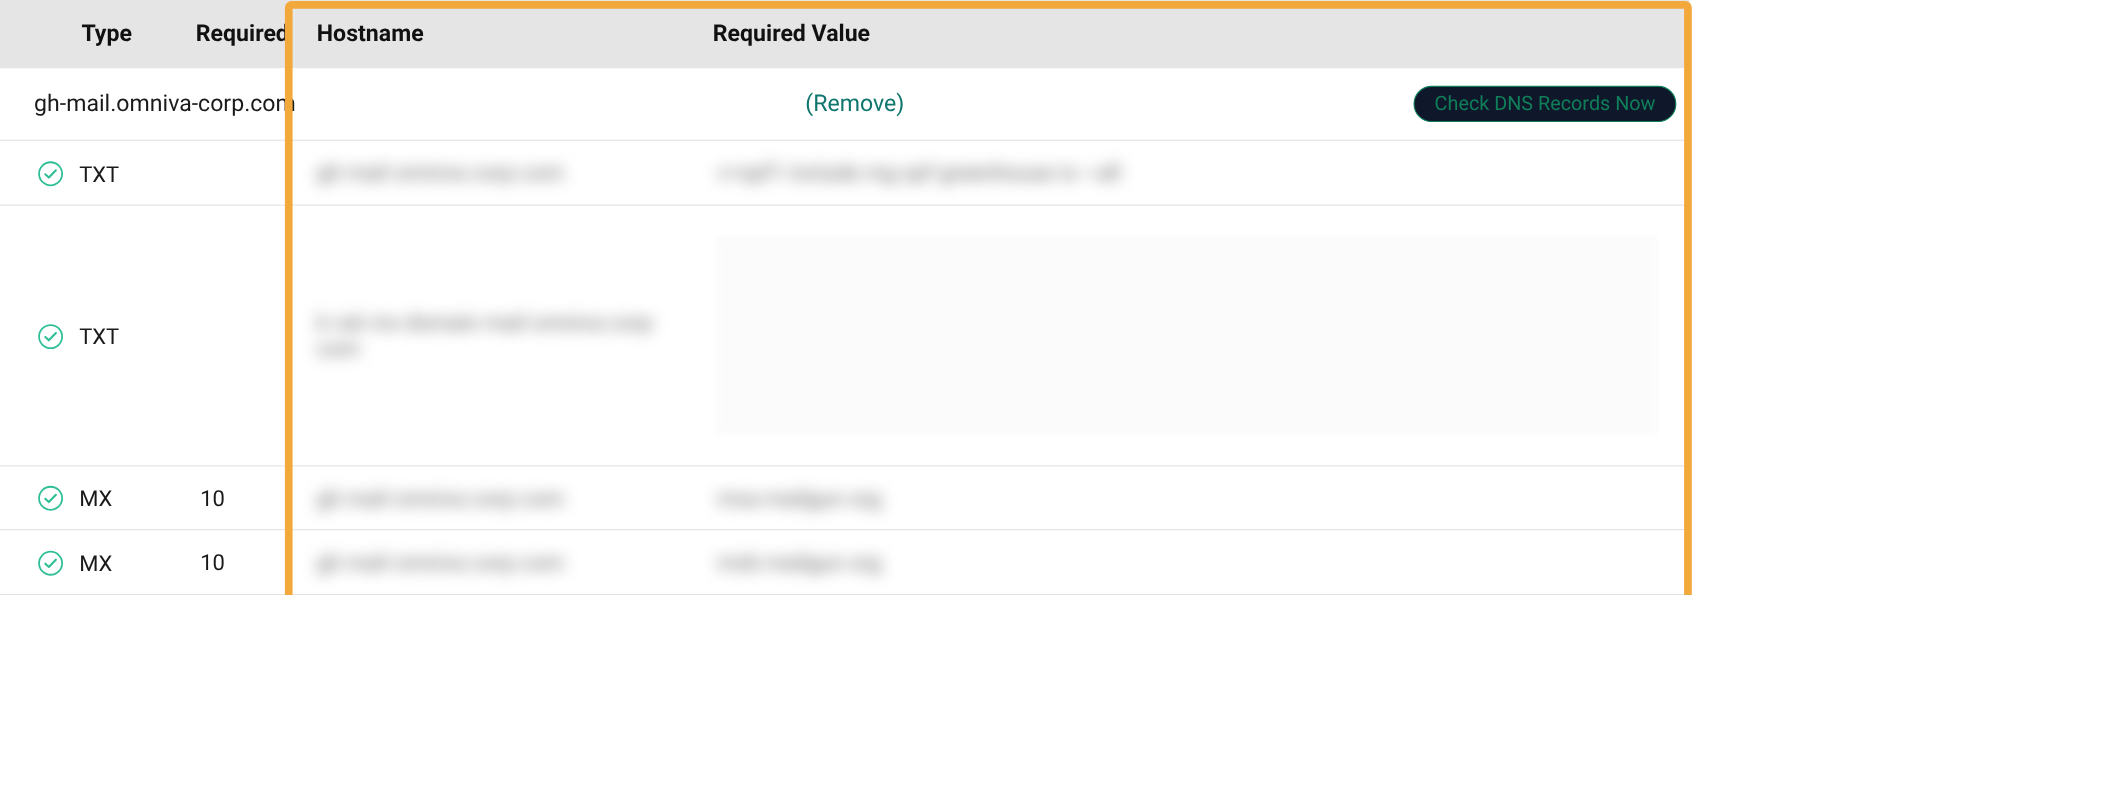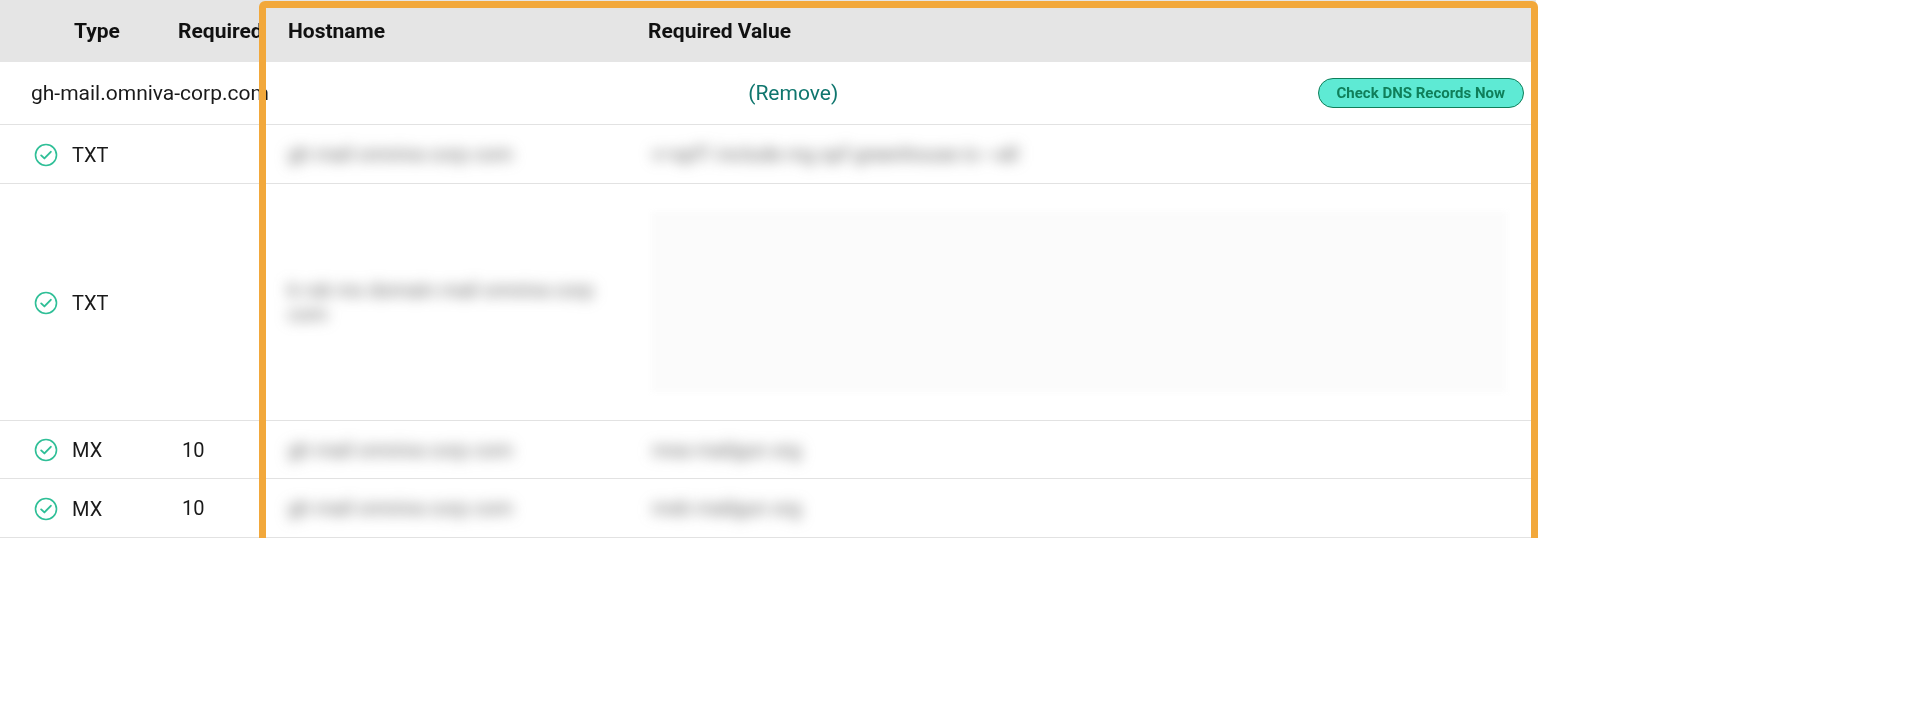--- a/index.html
+++ b/index.html
@@ -44,27 +44,26 @@
     gap: 12px;
     padding-left: 19px;
     font-size: 21px;
     justify-content: space-between;
   }
   .remove-link { color: #0f766e; cursor: pointer; }
   .check-btn {
     display: inline-block;
     border: 1.5px solid #0f7f5a;
     color: #0f7f5a;
-    background: #5eead4;
+    background: #0f172a;
     padding: 5px 18px;
     border-radius: 999px;
-    font-size: 15px;
+    font-size: 18px;
     cursor: pointer;
     white-space: nowrap;
-    font-weight: bold;
   }
   .check-icon {
     display: inline-block;
     width: 24px; height: 24px;
     vertical-align: middle;
     margin-right: 14px;
   }
   .type-text { vertical-align: middle; margin-top: 31px; }
   
   .redact {

